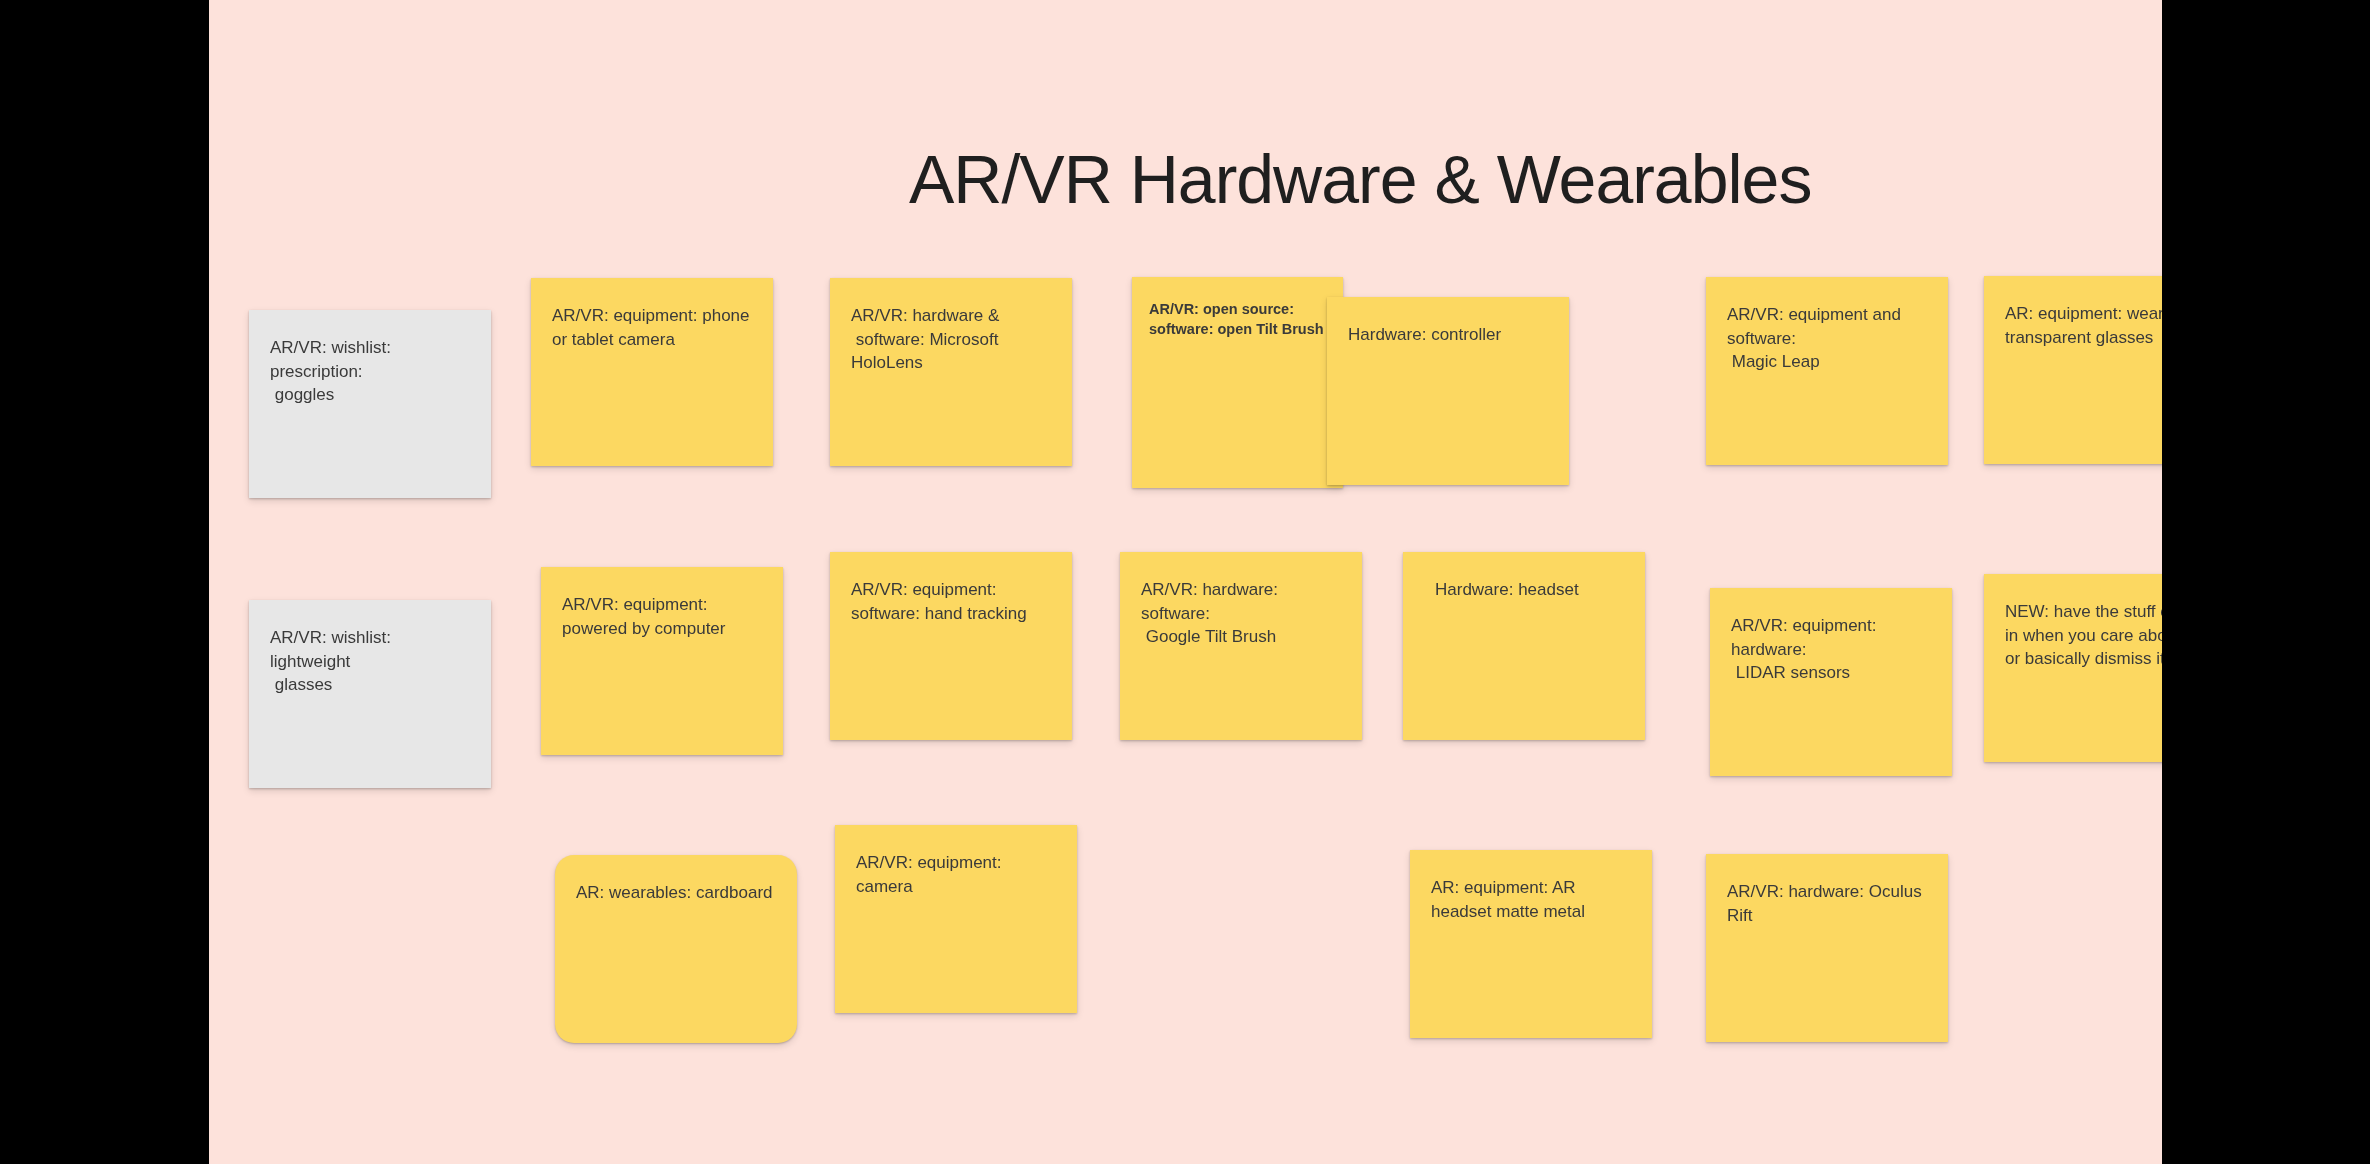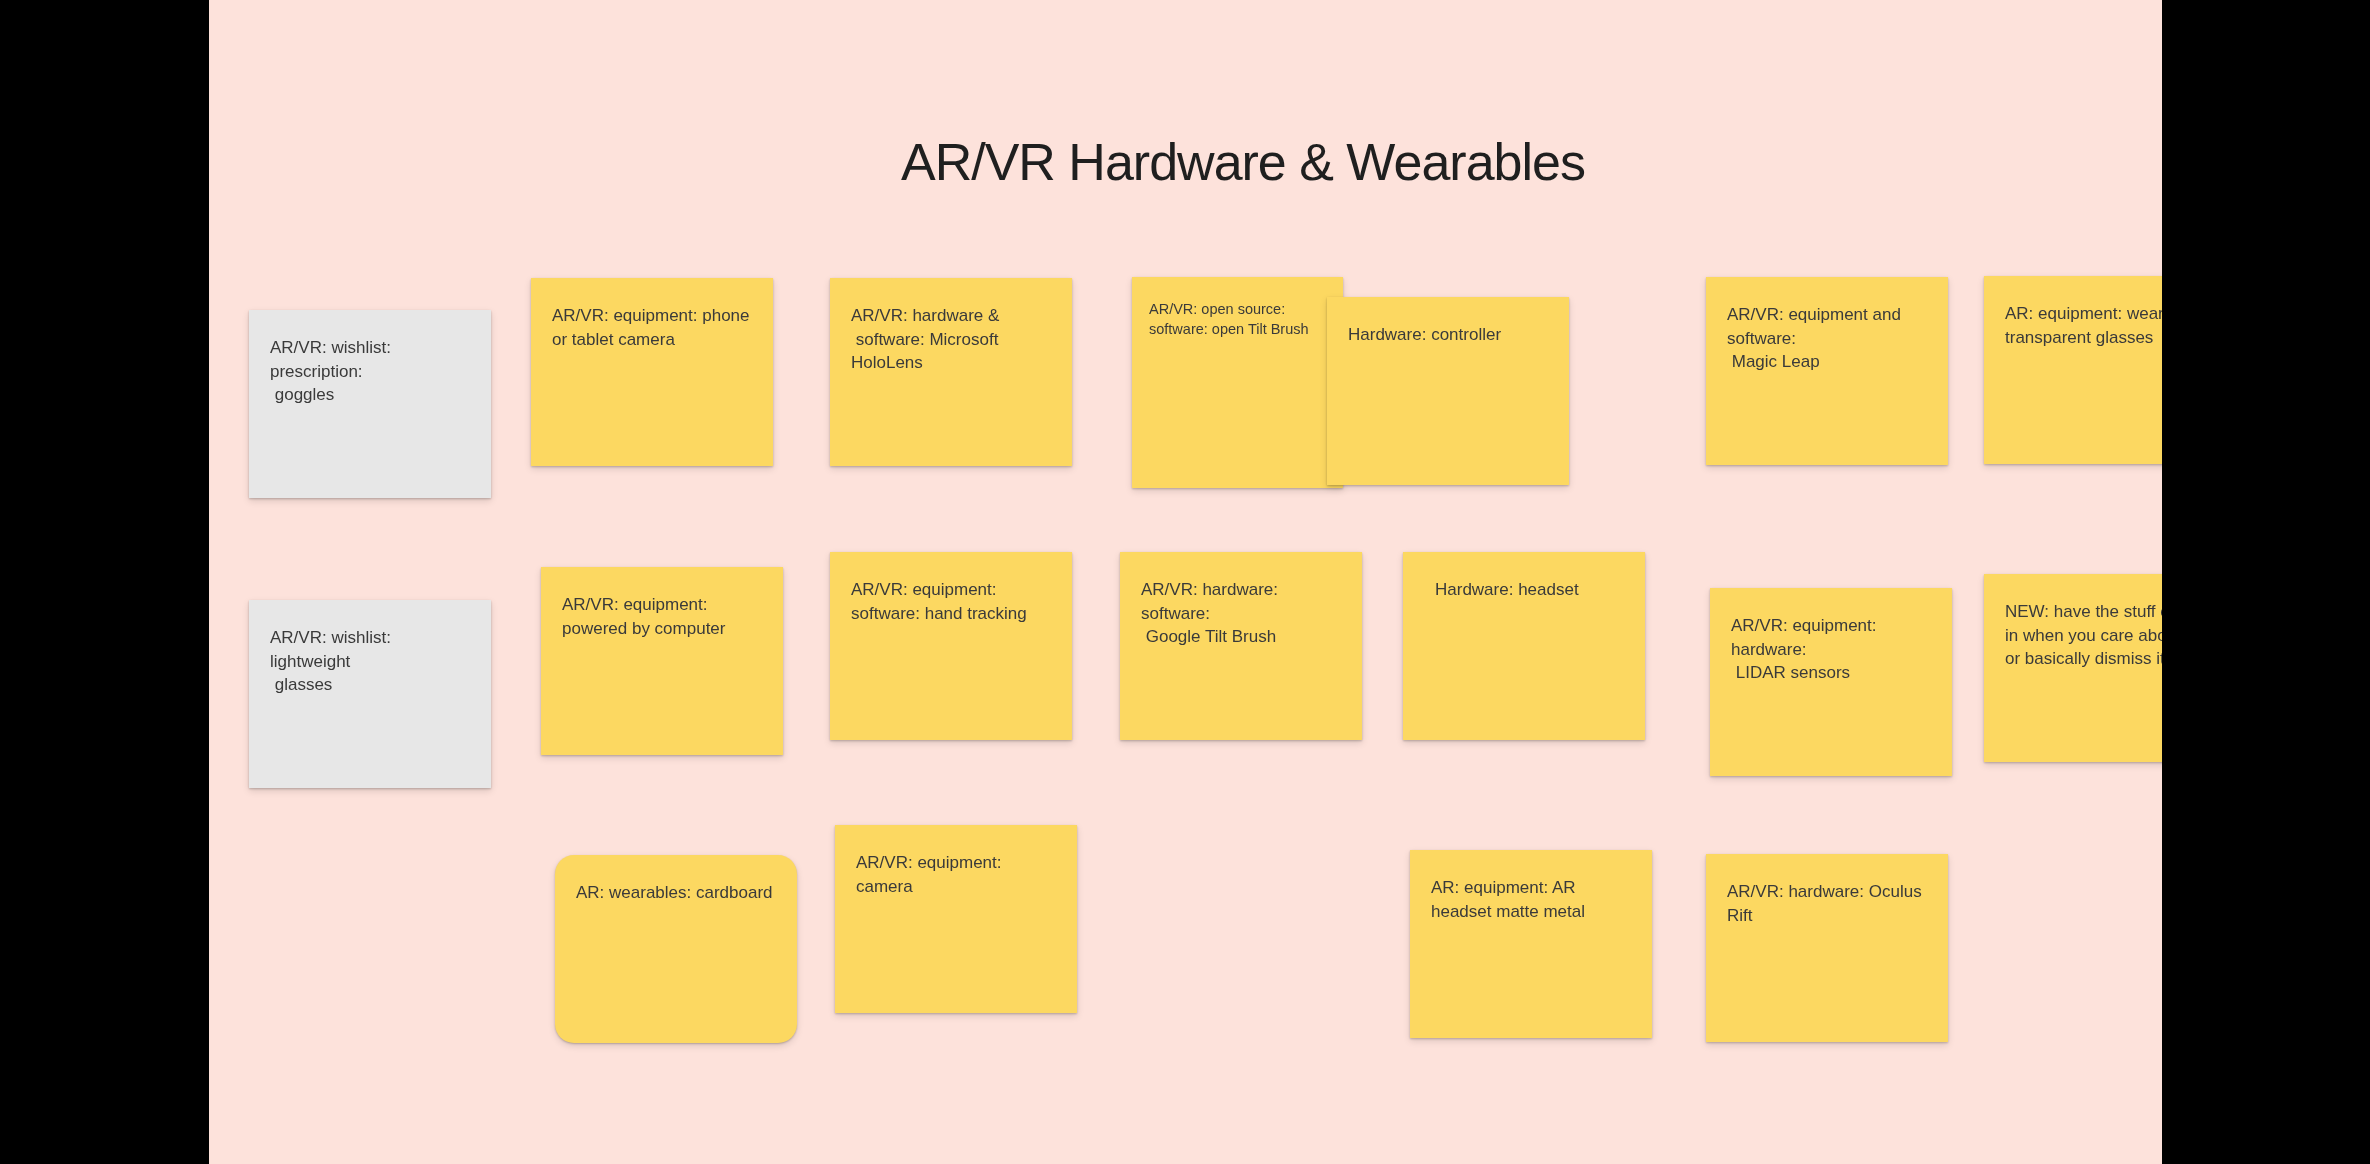--- a/index.html
+++ b/index.html
@@ -19,22 +19,22 @@
   }
   .board{
     position:absolute;
     left:209px;top:0;
     width:1953px;height:1164px;
     background:var(--background);
   }
   .title{
     position:absolute;
     left:893px;top:126px;
-    margin:8px;
-    font-size:52px;
+    margin:16px;
+    font-size:68px;
     font-weight:500;
     letter-spacing:-1px;
     line-height:1.1;
     color:var(--title-text);
     white-space:nowrap;
     z-index:2;
   }
   .note{
     position:absolute;
     width:242px;height:188px;
@@ -46,21 +46,21 @@
   }
   .note.yellow{background:var(--note-yellow);}
   .note.gray{background:var(--note-gray);}
   .note-text{
     font-size:17px;
     line-height:23.5px;
     color:var(--note-text);
     white-space:pre;
   }
   .note.small{width:211px;height:211px;padding:22px 14px 14px 17px;}
-  .note.small .note-text{font-size:14.5px;line-height:20px;}
+  .note.small .note-text{font-size:14.5px;line-height:20px;font-weight:bold;}
   .letterbox{
     position:absolute;top:0;height:1164px;
     background:var(--letterbox);
     z-index:10;
   }
   .letterbox.left{left:0;width:209px;}
   .letterbox.right{left:2162px;width:208px;}
 </style>
 </head>
 <body>

